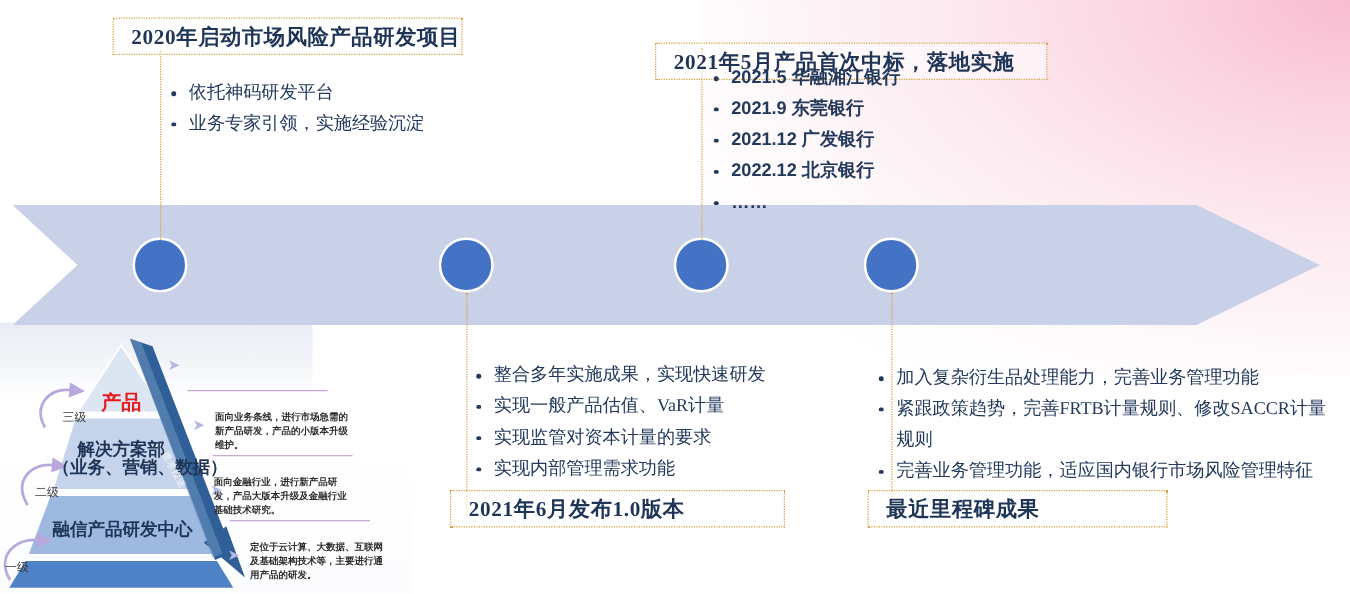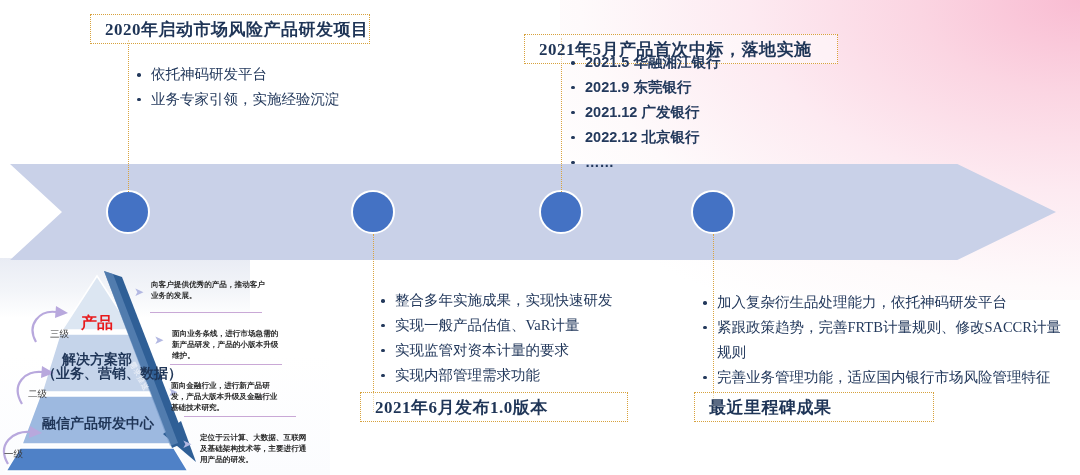--- a/index.html
+++ b/index.html
@@ -155,21 +155,21 @@
       <li>实现监管对资本计量的要求</li>
       <li>实现内部管理需求功能</li>
     </ul>
   </div>
   <div class="title-box" style="left:360px;top:392px;width:268px;height:30px;">
     <span>2021年6月发布1.0版本</span>
   </div>
 
   <div class="bullets" style="left:700px;top:290px;width:372px;">
     <ul>
-      <li>加入复杂衍生品处理能力，依托神码研发平台</li>
+      <li>加入复杂衍生品处理能力，完善业务管理功能</li>
       <li class="wrap">紧跟政策趋势，完善FRTB计量规则、修改SACCR计量规则</li>
       <li>完善业务管理功能，适应国内银行市场风险管理特征</li>
     </ul>
   </div>
   <div class="title-box" style="left:694px;top:392px;width:240px;height:30px;">
     <span>最近里程碑成果</span>
   </div>
 
   <div class="pyr-wrap">
 
@@ -206,21 +206,20 @@
     <span class="pyr-text" style="left:52px;top:82px;width:90px;">解决方案部</span>
     <span class="pyr-text" style="left:42px;top:96px;width:110px;">（业务、营销、数据）</span>
 
     <span class="pyr-text" style="left:42px;top:146px;width:110px;">融信产品研发中心</span>
 
     <span class="pyr-text white" style="left:42px;top:186px;width:110px;margin-top:45px;">神州信息工程院</span>
 
     <span class="diag-label" style="left:136px;top:92px;">需求推送</span>
 
     <span class="side-ar" style="left:134px;top:18px;">➤</span>
-    <div class="side-desc" style="left:151px;top:11px;width:120px;">向客户提供优秀的产品，推动客户业务的发展。</div>
     <div class="side-rule" style="left:150px;top:44px;width:112px;"></div>
 
     <span class="side-ar" style="left:154px;top:66px;">➤</span>
     <div class="side-desc" style="left:172px;top:60px;">面向业务条线，进行市场急需的新产品研发，产品的小版本升级维护。</div>
     <div class="side-rule" style="left:170px;top:96px;width:112px;"></div>
 
     <span class="side-ar" style="left:168px;top:118px;">➤</span>
     <div class="side-desc" style="left:171px;top:112px;">面向金融行业，进行新产品研发，产品大版本升级及金融行业基础技术研究。</div>
     <div class="side-rule" style="left:184px;top:148px;width:112px;"></div>
 

